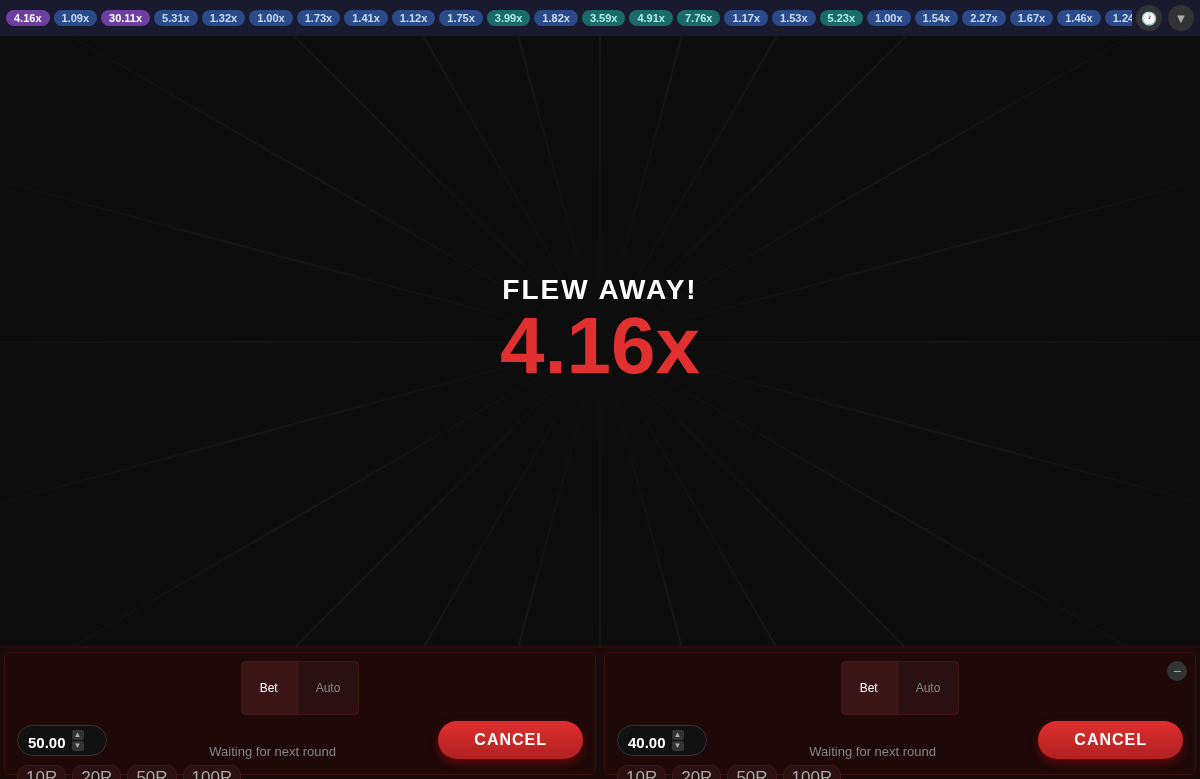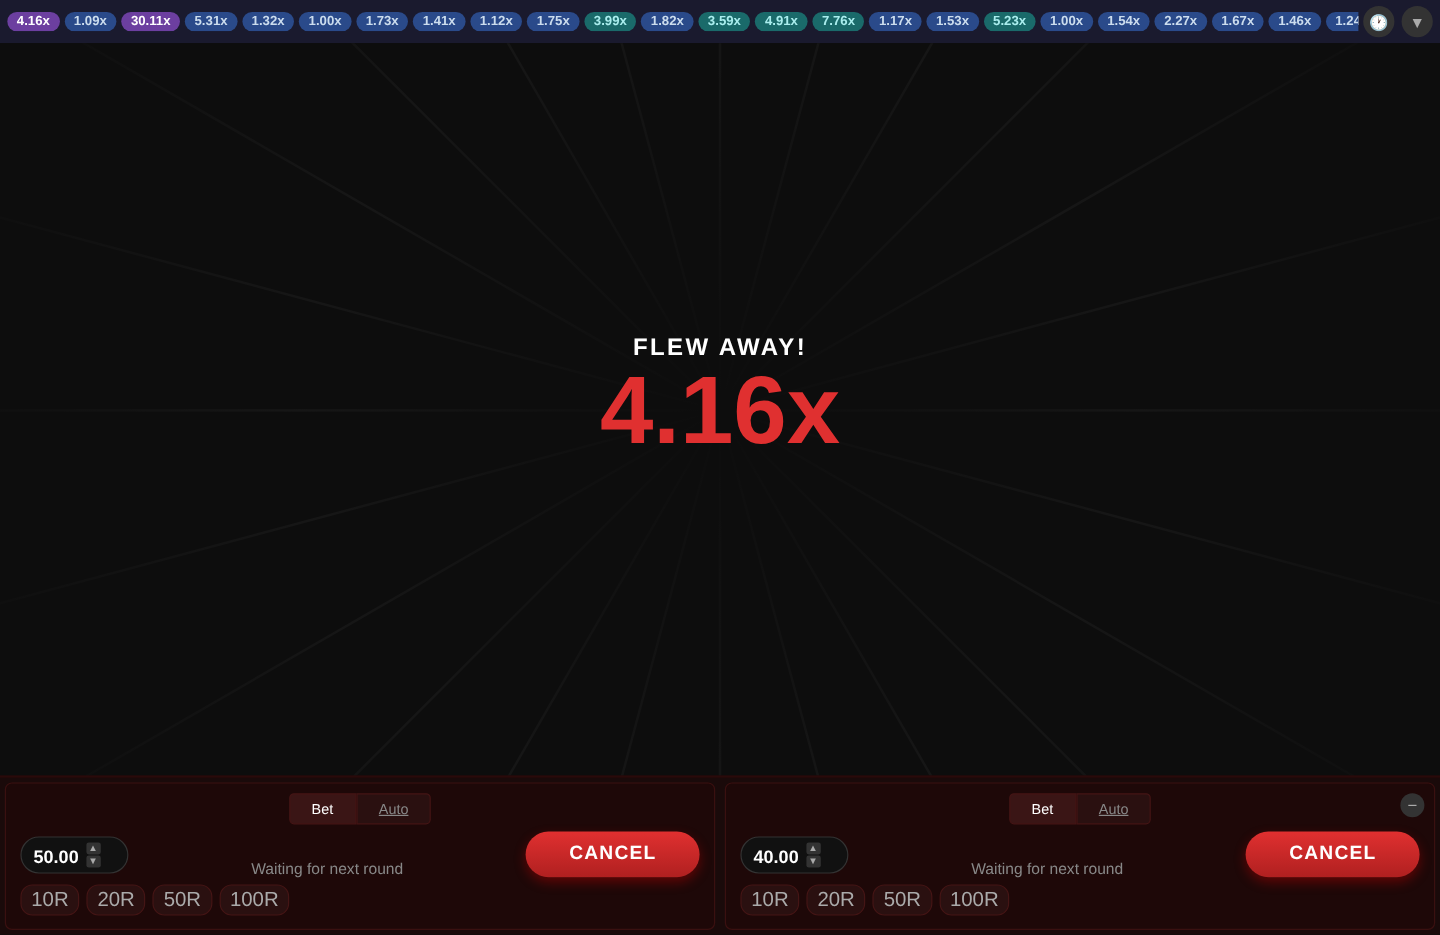--- a/index.html
+++ b/index.html
@@ -86,21 +86,21 @@
 
     
     #flew-away-container {
       position: absolute;
       top: 50%;
       left: 50%;
       transform: translate(-50%, -60%);
       text-align: center;
     }
     #flew-away-label {
-      font-size: 20px;
+      font-size: 28px;
       font-weight: bold;
       color: #fff;
       letter-spacing: 2px;
       text-transform: uppercase;
     }
     #flew-away-multiplier {
       font-size: 80px;
       font-weight: bold;
       color: #e03030;
       line-height: 1;
@@ -134,26 +134,26 @@
       justify-content: center;
       align-items: center;
       gap: 0;
     }
 
     .tab-btn {
       background: #2a1010;
       border: 1px solid #441515;
       color: #888;
       font-size: 12px;
-      padding: 5px 18px;
+      padding: 19px 18px;
       cursor: pointer;
       border-radius: 0;
     }
     .tab-btn:first-child { border-radius: 4px 0 0 4px; }
-    .tab-btn:last-child  { border-radius: 0 4px 4px 0; text-decoration: underline; }
+    .tab-btn:last-child  { border-radius: 0 4px 4px 0; }
     .tab-btn.active {
       background: #3a1515;
       color: #fff;
     }
 
     .bet-row {
       display: flex;
       align-items: center;
       gap: 10px;
     }

